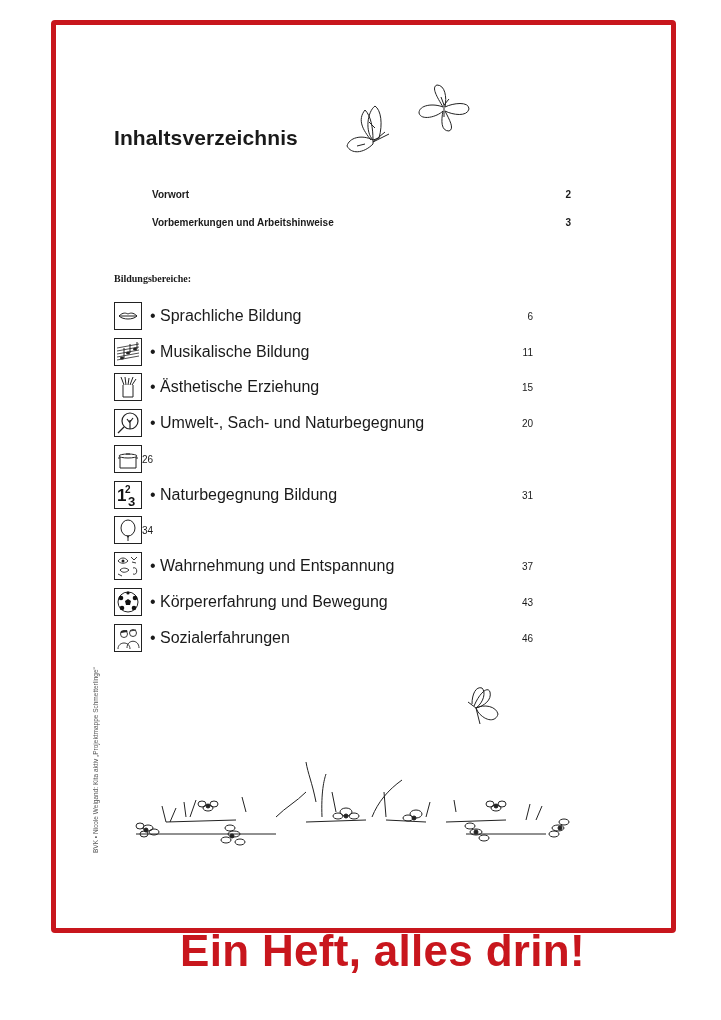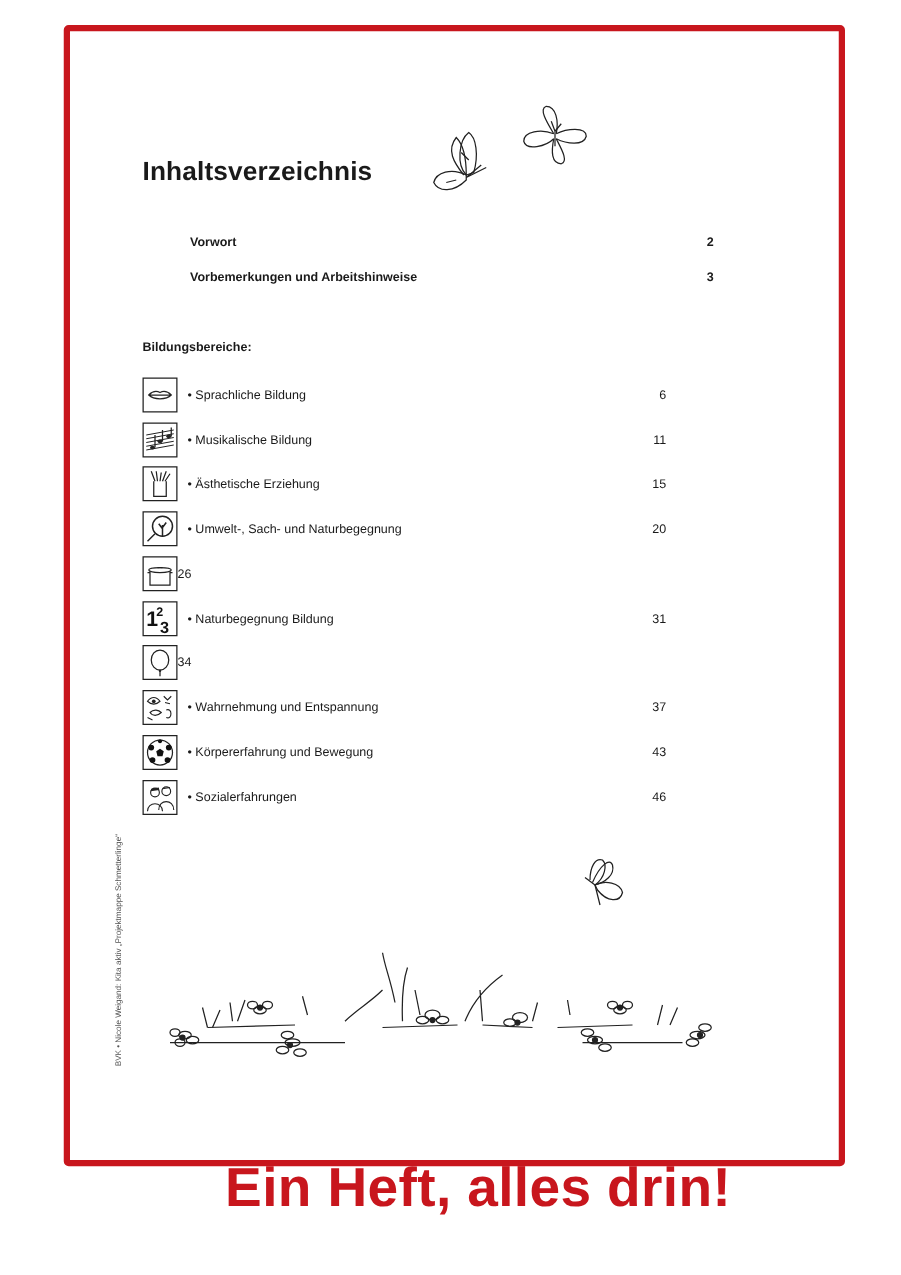--- a/index.html
+++ b/index.html
@@ -2,25 +2,25 @@
 <html><head>
 <meta charset="utf-8">
 <style>
   html, body { margin:0; padding:0; background:#ffffff; }
   body { width:721px; height:1020px; position:relative; overflow:hidden;
          font-family:"Liberation Sans", sans-serif; color:#1a1a1a; }
   .frame { position:absolute; left:51px; top:20px; width:615px; height:903px;
            border:5px solid #c8161d; border-radius:4px; box-sizing:content-box; }
   .title { position:absolute; left:114px; top:126px; font-size:21px; font-weight:bold; letter-spacing:0.1px; }
   .row-b { position:absolute; left:114px; width:419px; font-size:10px; font-weight:bold; display:flex; justify-content:space-between;margin-left:38px; }
-  .section { position:absolute; left:114px; top:273px; font-size:10px; font-weight:bold; }
+  .section { position:absolute; left:114px; top:273px; font-size:10px; font-weight:bold;font-family:Liberation Serif, serif; }
   .toc-item { position:absolute; left:114px; width:419px; height:30px; display:flex; align-items:center; }
   .icon-box { width:28px; height:28px; border:1.3px solid #222; box-sizing:border-box; display:flex; align-items:center; justify-content:center; flex:none; }
   .icon-box svg { width:24px; height:24px; }
-  .toc-label { margin-left:8px; font-size:10px; flex:1; }
+  .toc-label { margin-left:8px; font-size:16px; flex:1; }
   .toc-page { font-size:10px; text-align:right; }
   .side-text { position:absolute; left:92px; top:853px; transform:rotate(-90deg); transform-origin:0 0;
                font-size:6.5px; color:#555; white-space:nowrap; }
   .slogan { position:absolute; left:0; width:721px; top:926px; text-align:center;
             font-size:44px; font-weight:bold; color:#c8161d; letter-spacing:0.3px;padding-left:22px; }
   .deco { position:absolute; }
 </style>
 </head>
 <body>
 

